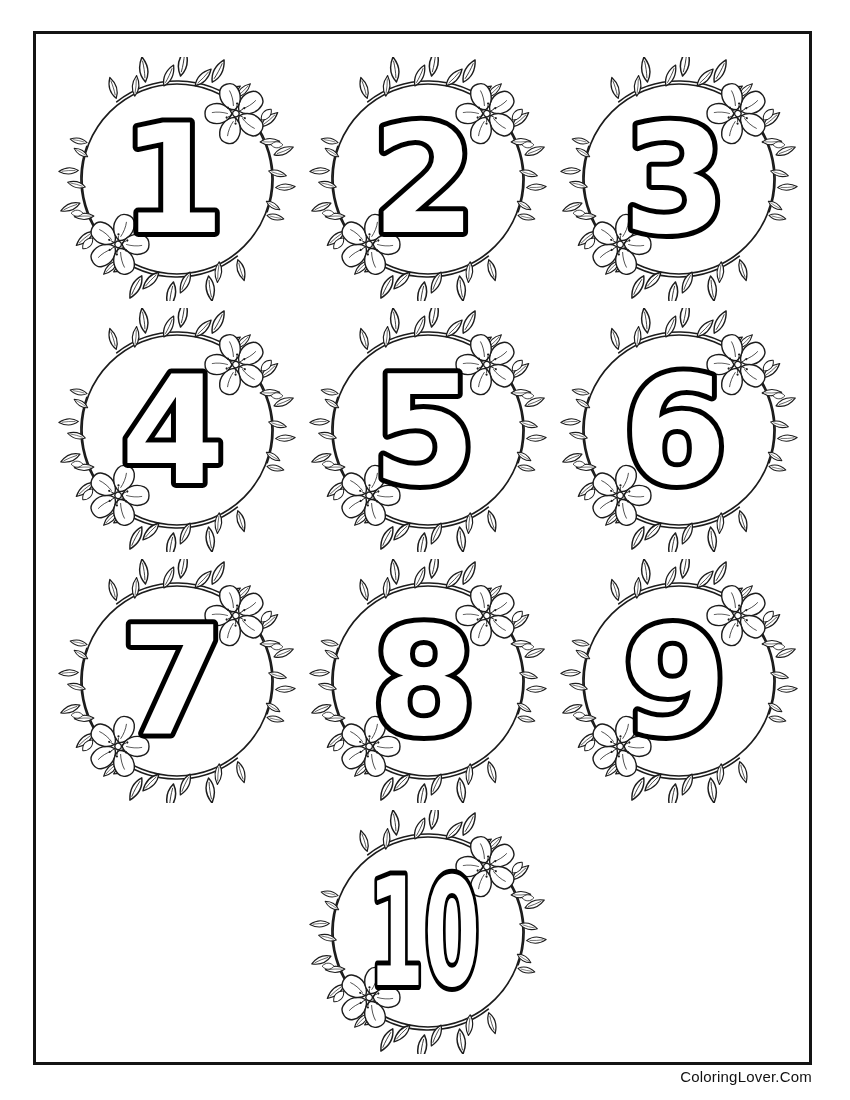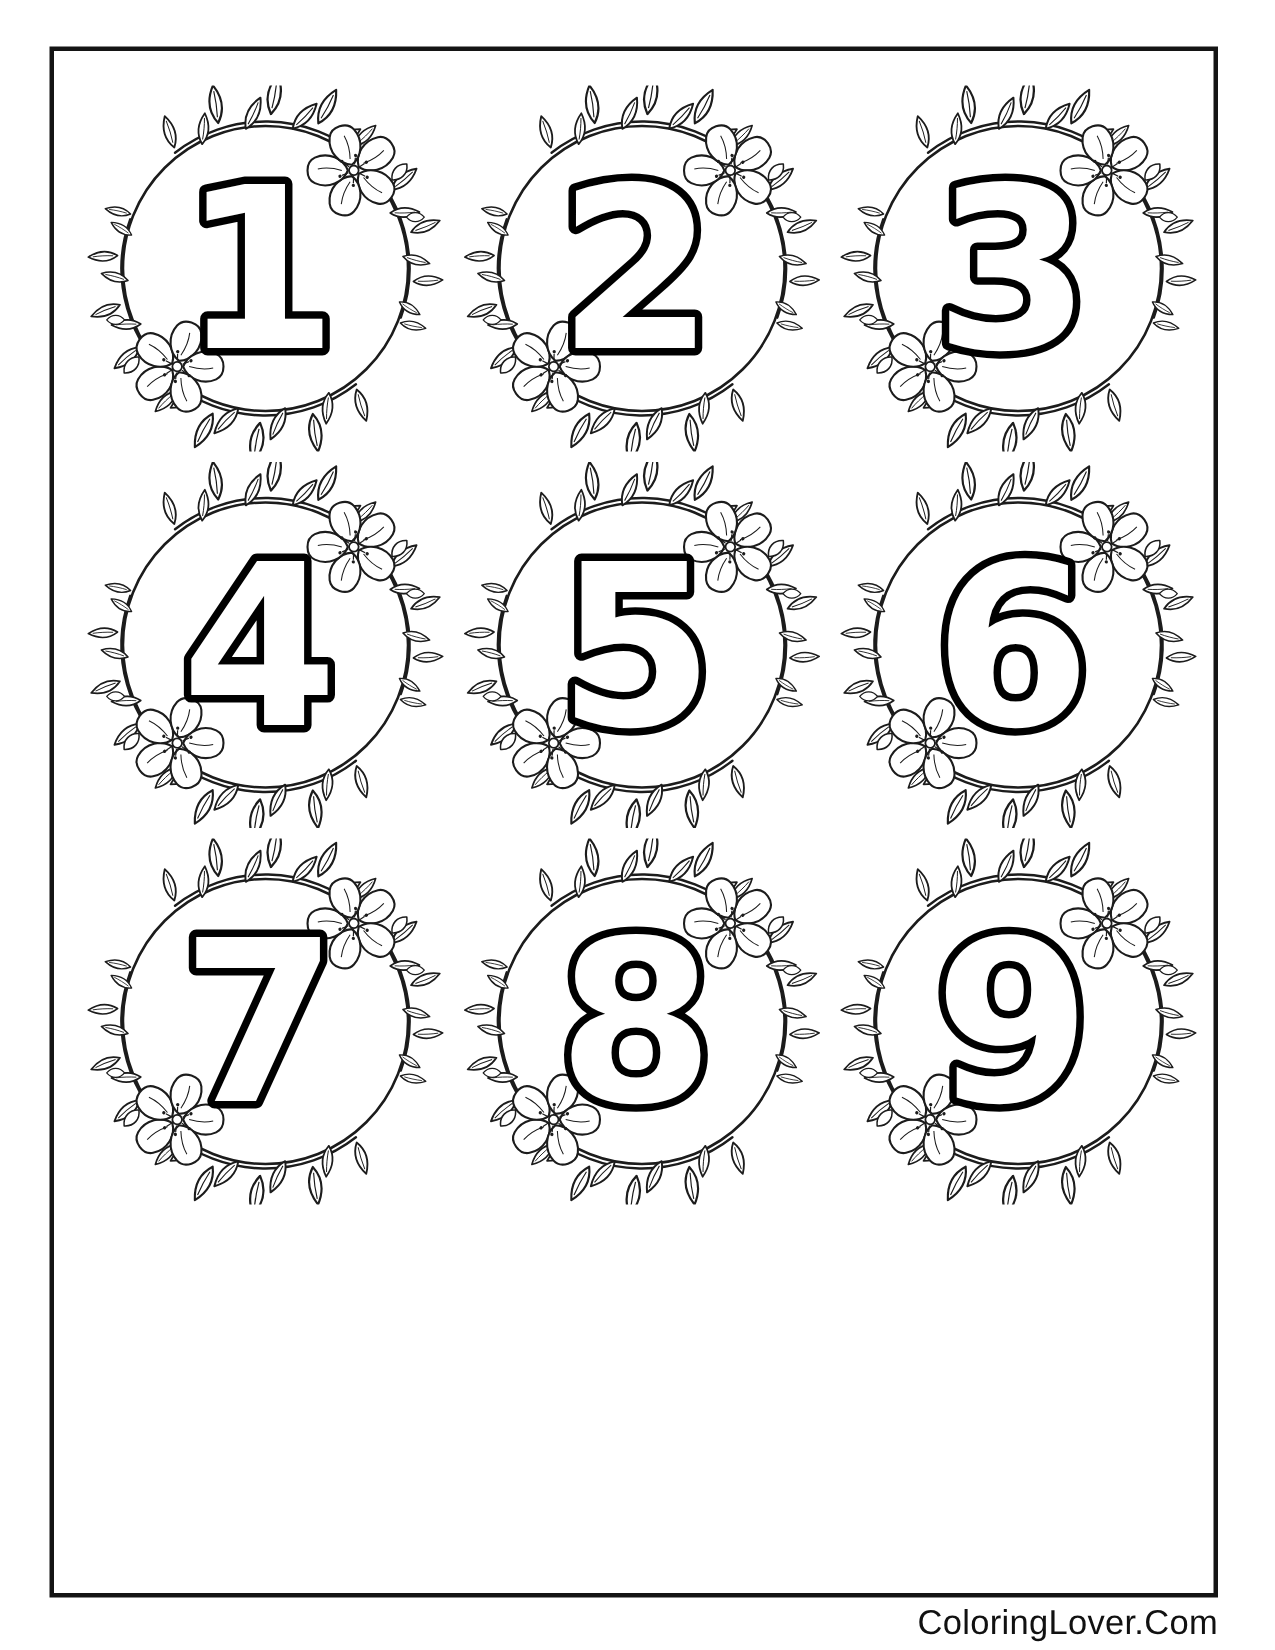--- a/index.html
+++ b/index.html
@@ -15,21 +15,21 @@
   .petalshape{fill:#ffffff;stroke:#1c1c1c;stroke-width:1.4;stroke-linejoin:round;}
   .vein{fill:none;stroke:#1c1c1c;stroke-width:0.7;}
   .fcenter{fill:#ffffff;stroke:#1c1c1c;stroke-width:1.2;}
   .stamens line{stroke:#1c1c1c;stroke-width:0.8;}
   .stamens circle{fill:#1c1c1c;stroke:none;}
   .budshape{fill:#ffffff;stroke:#1c1c1c;stroke-width:1.2;stroke-linejoin:round;}
   .num{font-family:"DejaVu Sans",sans-serif;font-weight:700;font-size:150px;
        fill:#ffffff;stroke:#000000;stroke-width:10px;paint-order:stroke;
        stroke-linejoin:round;text-anchor:middle;}
   .credit{position:absolute;left:33px;top:1068px;width:779px;text-align:right;
-          font-size:23px;color:#111111;letter-spacing:0.2px;}
+          font-size:15px;color:#111111;letter-spacing:0.2px;}
   .defs-holder{position:absolute;width:0;height:0;overflow:hidden;}
 </style>
 </head>
 <body>
 
 <div class="page">
 
   <svg class="defs-holder" aria-hidden="true">
     <defs>
       <g id="leaf">
@@ -161,16 +161,22 @@
       <text class="num" x="-4" y="53">8</text>
     </svg>
   </div>
   <div class="cell" style="left:557px;top:559px;">
     <svg class="wsvg" viewBox="-122 -122 244 244">
       <use href="#wreath"></use>
       <text class="num" x="-4" y="53">9</text>
     </svg>
   </div>
 
+  <div class="cell" style="left:306px;top:810px;">
+    <svg class="wsvg" viewBox="-122 -122 244 244">
+      <use href="#wreath"></use>
+      <text class="num" x="-4" y="53" textLength="112" lengthAdjust="spacingAndGlyphs">10</text>
+    </svg>
+  </div>
 
   <div class="credit">ColoringLover.Com</div>
 
 </div>
 
 </body></html>

